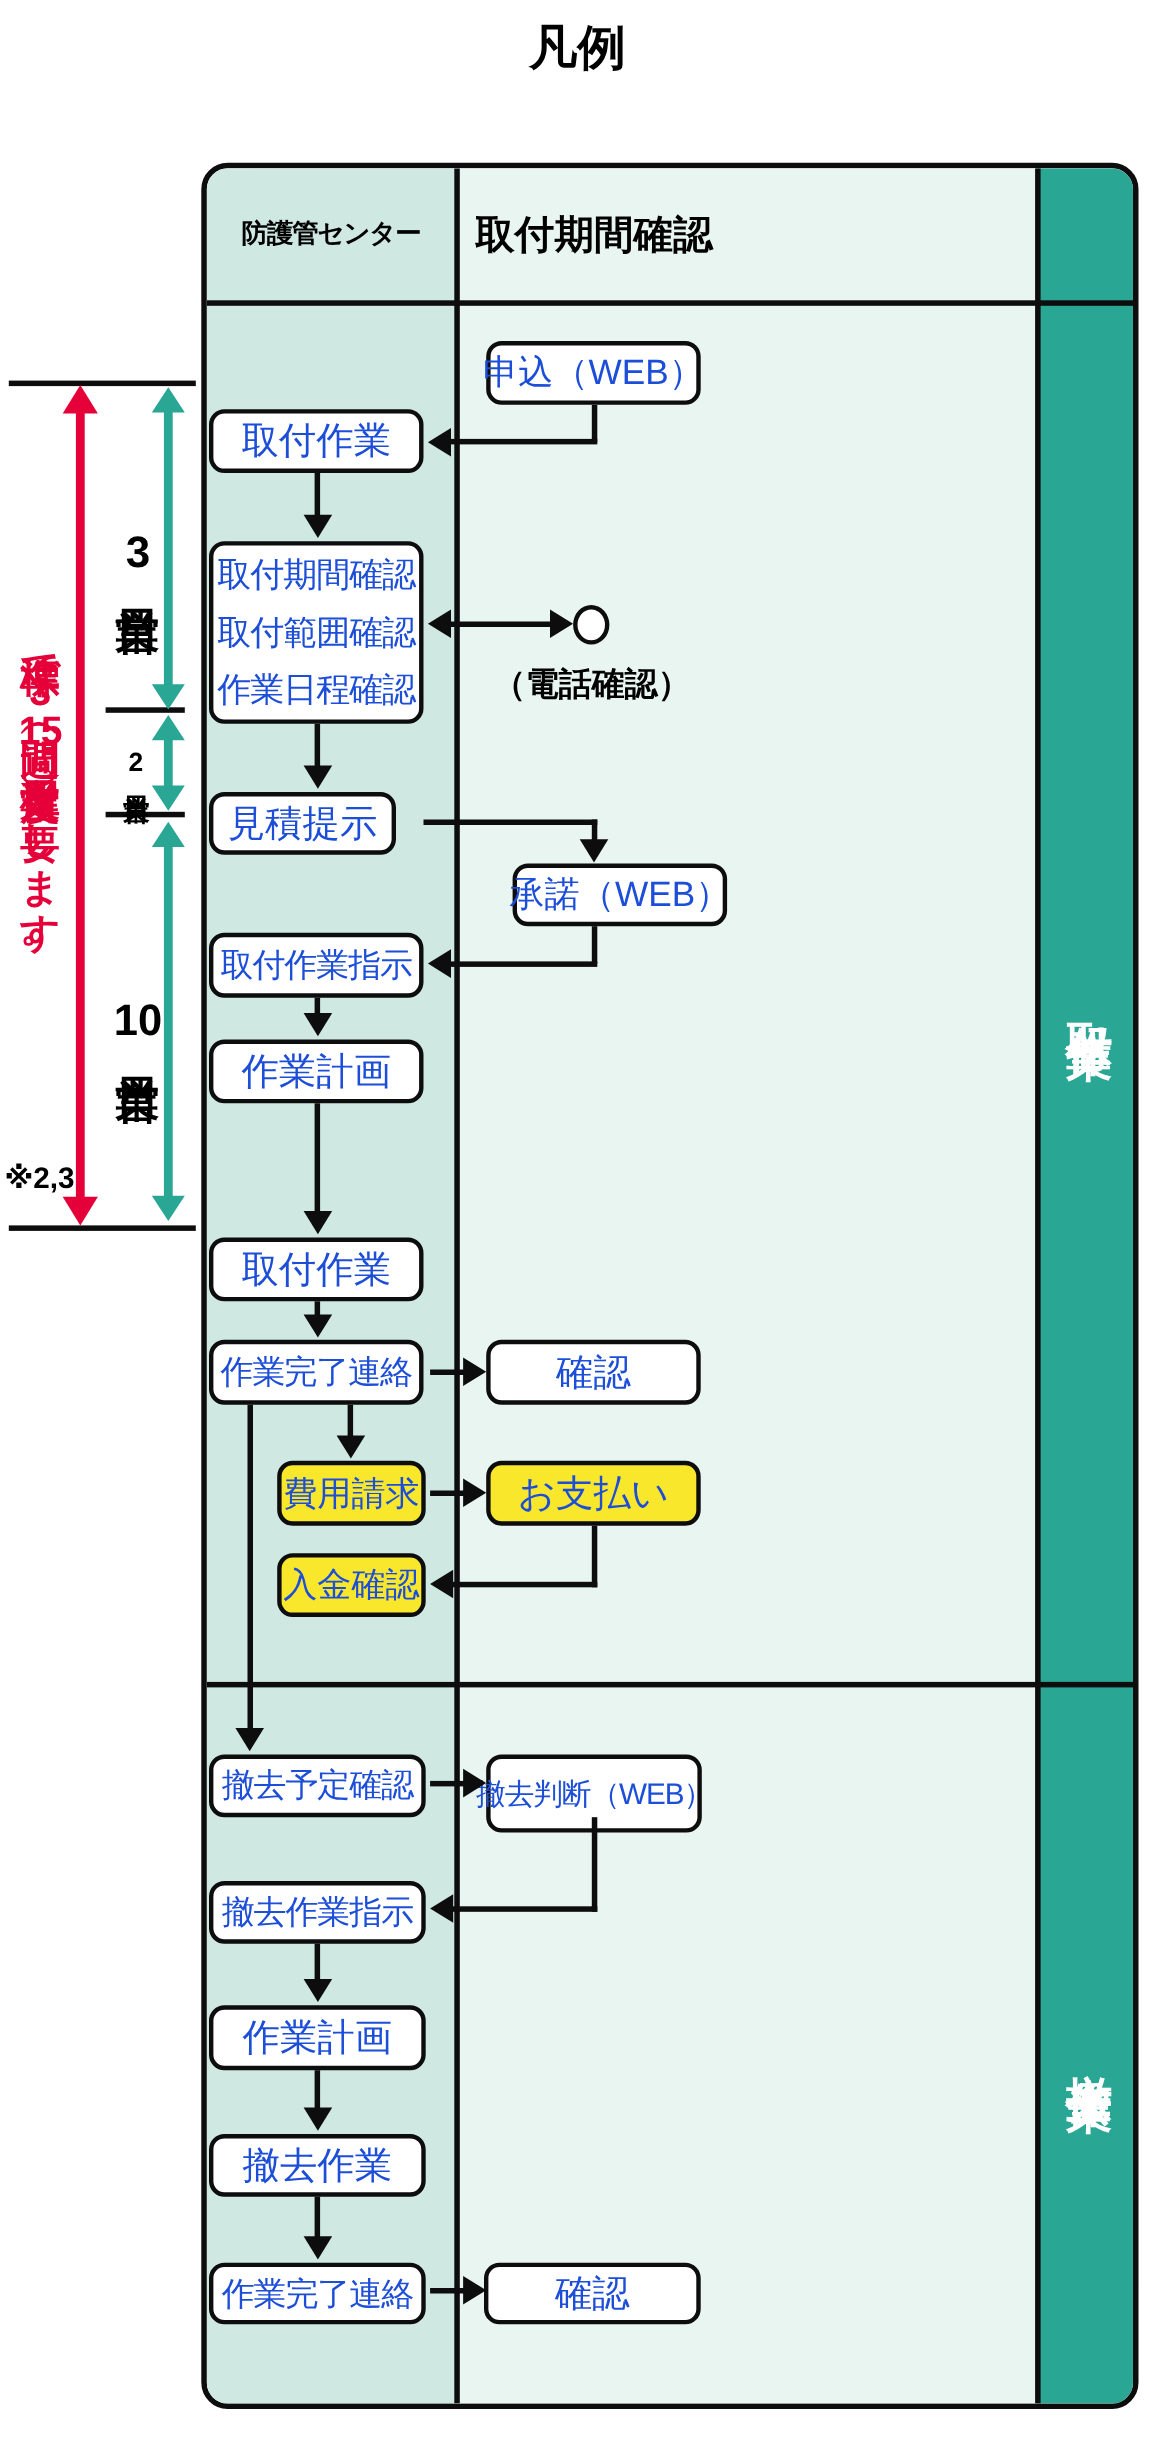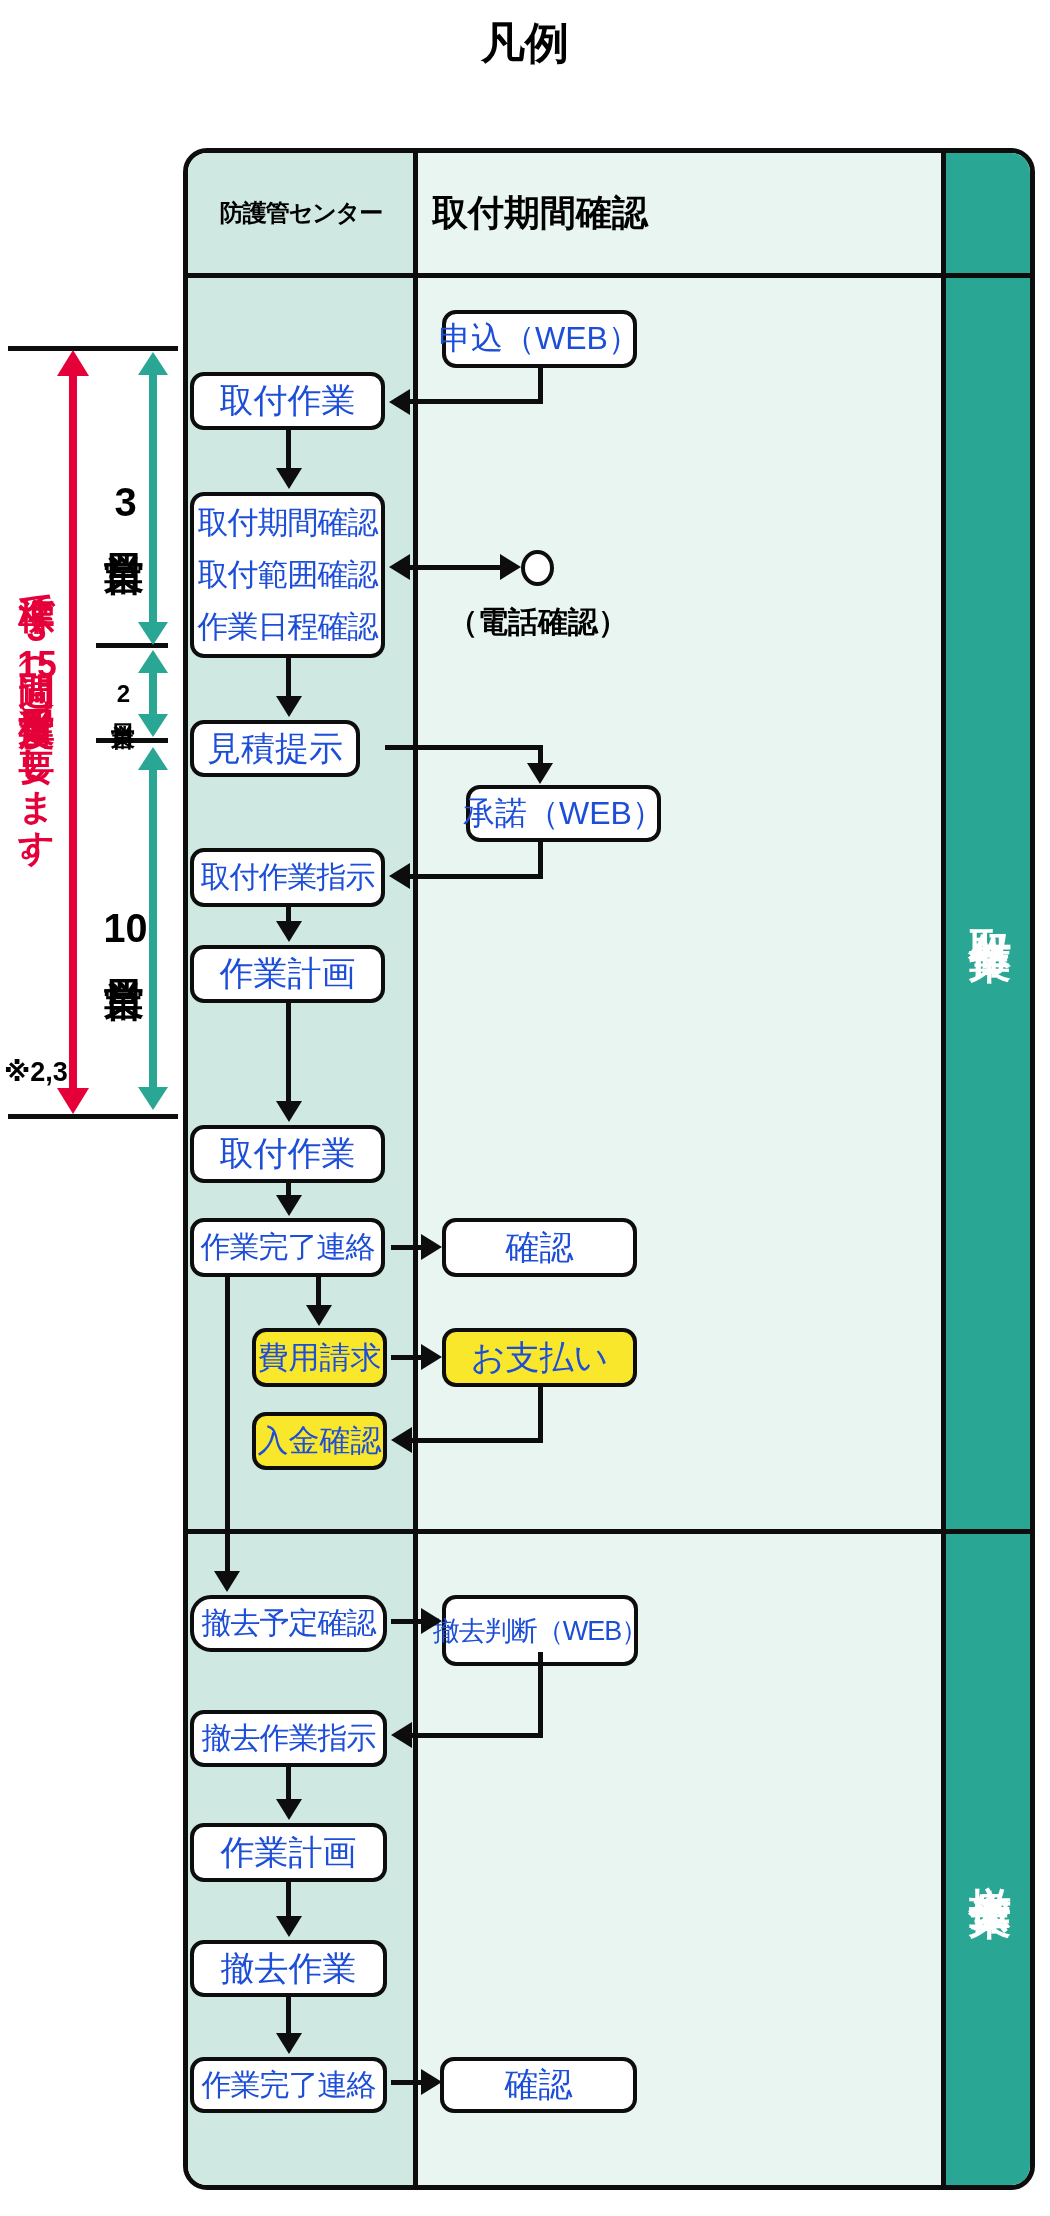--- a/index.html
+++ b/index.html
@@ -131,21 +131,21 @@
   <div class="box" style="left:442px;top:785px;width:195px;height:57px;font-size:32px;margin-left:24px;">承諾（WEB）</div>
   <div class="box sm" style="left:190px;top:848px;width:195px;height:59px;">取付作業指示</div>
   <div class="box" style="left:190px;top:945px;width:195px;height:58px;">作業計画</div>
   <div class="box" style="left:190px;top:1125px;width:195px;height:58px;">取付作業</div>
   <div class="box sm" style="left:190px;top:1218px;width:195px;height:59px;">作業完了連絡</div>
   <div class="box" style="left:442px;top:1218px;width:195px;height:59px;">確認</div>
   <div class="box yellow" style="left:252px;top:1328px;width:135px;height:59px;font-size:31px;">費用請求</div>
   <div class="box yellow" style="left:442px;top:1328px;width:195px;height:59px;">お支払い</div>
   <div class="box yellow" style="left:252px;top:1412px;width:135px;height:58px;font-size:31px;">入金確認</div>
 
-  <div class="box sm" style="left:190px;top:1595px;width:197px;height:57px;border-radius:21px;">撤去予定確認</div>
+  <div class="box sm" style="left:190px;top:1595px;width:197px;height:57px;">撤去予定確認</div>
   <div class="box xs" style="left:442px;top:1595px;width:196px;height:71px;">撤去判断（WEB）</div>
   <div class="box sm" style="left:190px;top:1710px;width:197px;height:57px;">撤去作業指示</div>
   <div class="box" style="left:190px;top:1823px;width:197px;height:59px;">作業計画</div>
   <div class="box" style="left:190px;top:1940px;width:197px;height:57px;">撤去作業</div>
   <div class="box sm" style="left:190px;top:2057px;width:197px;height:56px;">作業完了連絡</div>
   <div class="box" style="left:440px;top:2057px;width:197px;height:56px;">確認</div>
 
   <div class="line" style="left:538px;top:368px;width:5px;height:34px;"></div>
   <div class="line" style="left:407px;top:399px;width:136px;height:5px;"></div>
   <div class="ah left" style="left:389px;top:389px;"></div>

